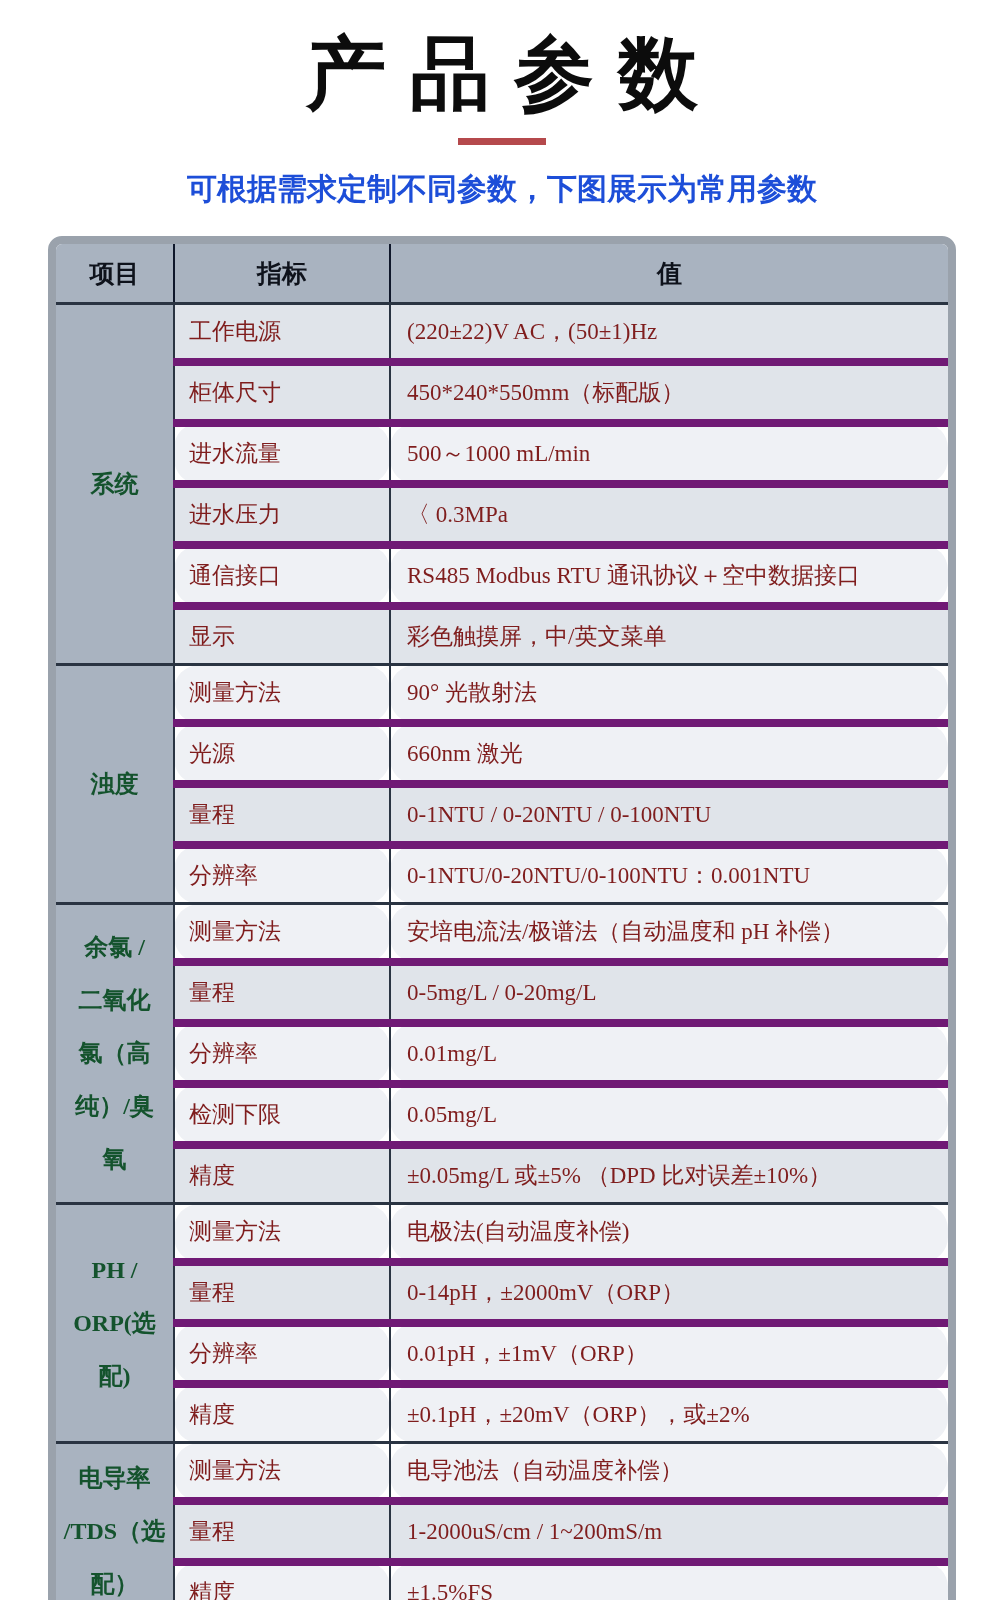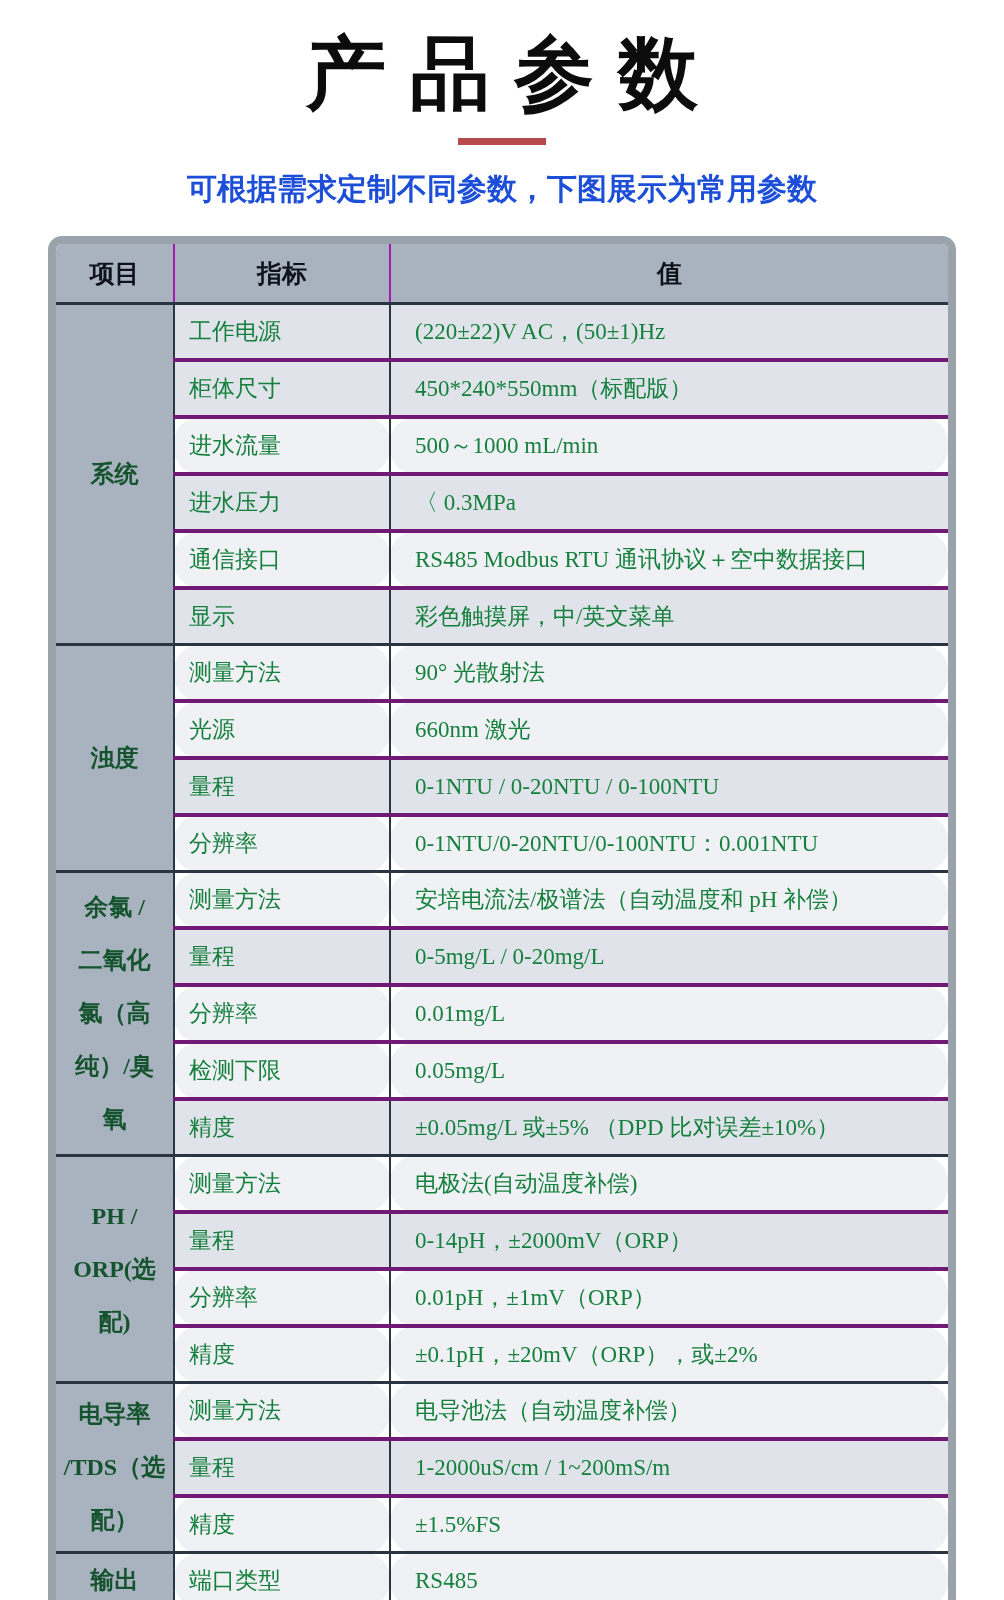--- a/index.html
+++ b/index.html
@@ -50,41 +50,41 @@
   th {
     height: 56px;
     background: #a9b3c0;
     font-size: 25px;
     font-weight: 700;
     text-align: center;
     color: #0e121b;
     border-bottom: 3px solid #2a3442;
     margin-left: 20px;
   }
-  th + th { border-left: 2px solid #a21caf; text-align: center; }
+  th + th { border-left: 2px solid #0f172a; text-align: center; }
   td { vertical-align: middle; }
   td.group-cell {
     background: #a9b3c0;
     font-size: 24px;
     font-weight: 700;
     text-align: center;
     color: #14532d;
     white-space: pre-line;
     line-height: 53px;
     padding: 0 2px;
   }
   td.ind, td.val {
     height: 53px;
     font-size: 23px;
-    color: #15803d;
+    color: #7f1d1d;
     border-left: 2px solid #2a3442;
   }
   td.ind { padding: 0 4px 0 14px; }
-  td.val { padding: 0 6px 0 24px; }
-  tr.sep td.ind, tr.sep td.val { border-top: 4px solid #701a75; margin-left: 43px; }
+  td.val { padding: 0 6px 0 16px; }
+  tr.sep td.ind, tr.sep td.val { border-top: 8px solid #701a75; margin-left: 43px; }
   tr.group-start td { border-top: 3px solid #2a3442; }
   td.tone-d { background: #e0e4ea; }
   td.tone-l { background: #eff1f5; border-radius: 25px; }
 </style>
 </head>
 <body>
 
 <div class="hero">
   <h1 class="page-title">产品参数</h1>
   <div class="accent-divider"></div>

